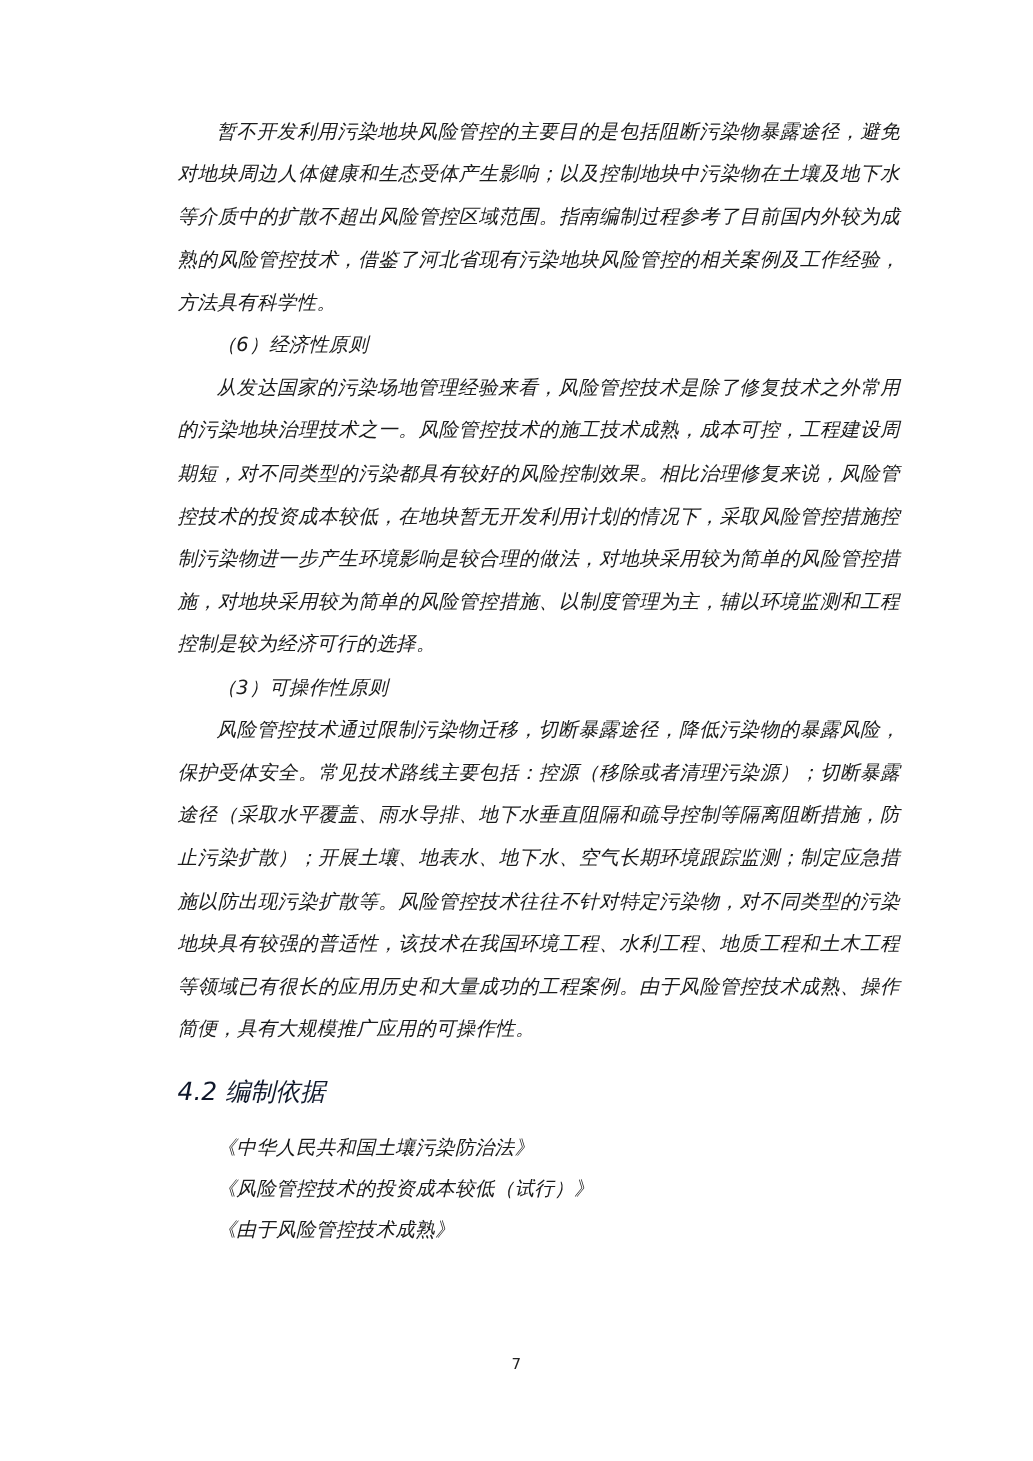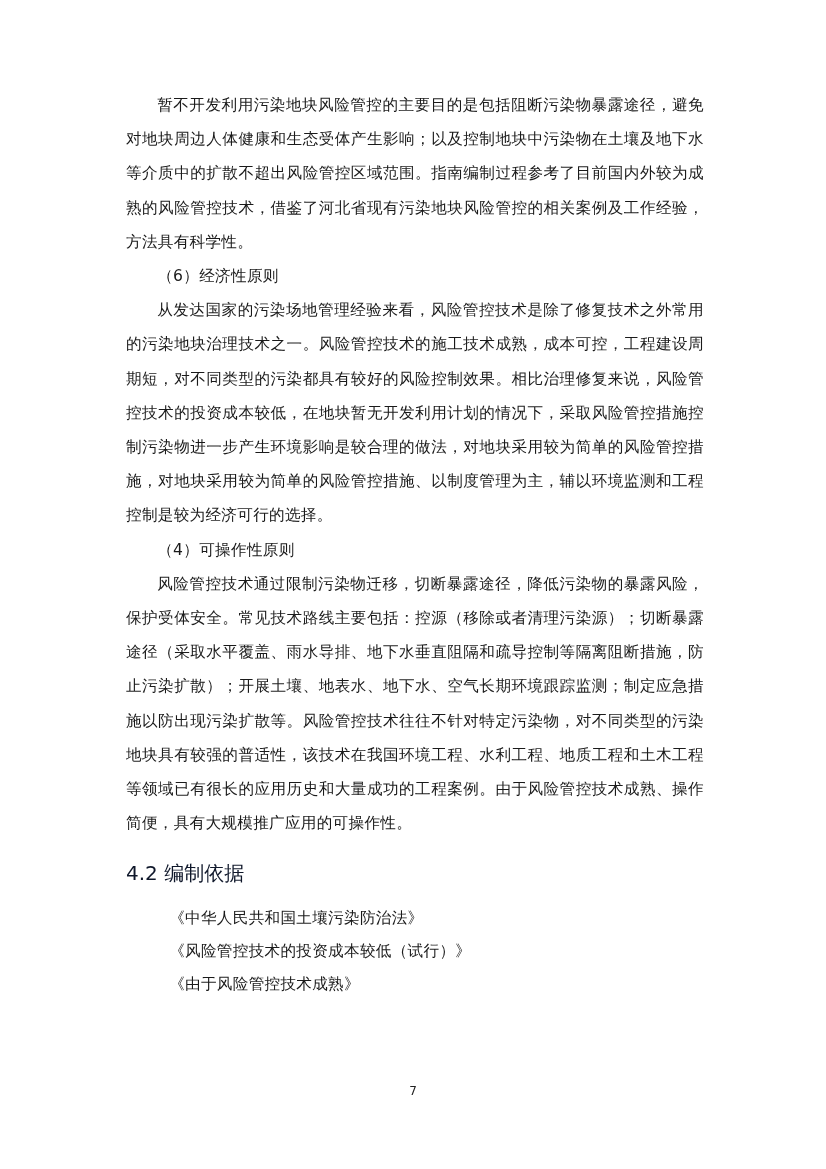--- a/index.html
+++ b/index.html
@@ -10,23 +10,24 @@
     body {
       width: 826px;
       height: 1169px;
       position: relative;
       overflow: hidden;
       font-family: "DejaVu Serif", "Liberation Serif", serif;
       color: #1a1a1a;
     }
     .page {
       position: absolute;
-      left: 126px;
+      left: 142px;
       top: 88px;
       width: 578px;
+      font-style: italic;
     }
     .para {
       margin: 0;
       font-size: 15.6px;
       line-height: 34.2px;
       text-align: justify;
       text-indent: 2em;
       letter-spacing: 0.3px;
     }
     .subhead {
@@ -39,21 +40,21 @@
     }
     .section-heading {
       margin: 18px 0 14px 0;
       font-family: "DejaVu Sans", "Liberation Sans", sans-serif;
       font-size: 20px;
       line-height: 30px;
       font-weight: normal;
       color: #0f172a;
     }
     .ref-list {
-      margin: 12px;
+      margin: 0;
       padding: 0;
       list-style: none;
     }
     .ref-item {
       font-size: 15.6px;
       line-height: 33px;
       padding-left: 2em;
       letter-spacing: 0.3px;
     }
     .page-number {
@@ -69,21 +70,21 @@
   </style>
 </head>
 <body>
 
 <div class="page">
   <p class="para">暂不开发利用污染地块风险管控的主要目的是包括阻断污染物暴露途径，避免对地块周边人体健康和生态受体产生影响；以及控制地块中污染物在土壤及地下水等介质中的扩散不超出风险管控区域范围。指南编制过程参考了目前国内外较为成熟的风险管控技术，借鉴了河北省现有污染地块风险管控的相关案例及工作经验，方法具有科学性。</p>
 
   <p class="subhead">（6）经济性原则</p>
   <p class="para">从发达国家的污染场地管理经验来看，风险管控技术是除了修复技术之外常用的污染地块治理技术之一。风险管控技术的施工技术成熟，成本可控，工程建设周期短，对不同类型的污染都具有较好的风险控制效果。相比治理修复来说，风险管控技术的投资成本较低，在地块暂无开发利用计划的情况下，采取风险管控措施控制污染物进一步产生环境影响是较合理的做法，对地块采用较为简单的风险管控措施，对地块采用较为简单的风险管控措施、以制度管理为主，辅以环境监测和工程控制是较为经济可行的选择。</p>
 
-  <p class="subhead">（4）可操作性原则</p>
+  <p class="subhead">（3）可操作性原则</p>
   <p class="para">风险管控技术通过限制污染物迁移，切断暴露途径，降低污染物的暴露风险，保护受体安全。常见技术路线主要包括：控源（移除或者清理污染源）；切断暴露途径（采取水平覆盖、雨水导排、地下水垂直阻隔和疏导控制等隔离阻断措施，防止污染扩散）；开展土壤、地表水、地下水、空气长期环境跟踪监测；制定应急措施以防出现污染扩散等。风险管控技术往往不针对特定污染物，对不同类型的污染地块具有较强的普适性，该技术在我国环境工程、水利工程、地质工程和土木工程等领域已有很长的应用历史和大量成功的工程案例。由于风险管控技术成熟、操作简便，具有大规模推广应用的可操作性。</p>
 
   <h2 class="section-heading">4.2  编制依据</h2>
 
   <ul class="ref-list">
     <li class="ref-item">《中华人民共和国土壤污染防治法》</li>
     <li class="ref-item">《风险管控技术的投资成本较低（试行）》</li>
     <li class="ref-item">《由于风险管控技术成熟》</li>
   </ul>
 </div>

